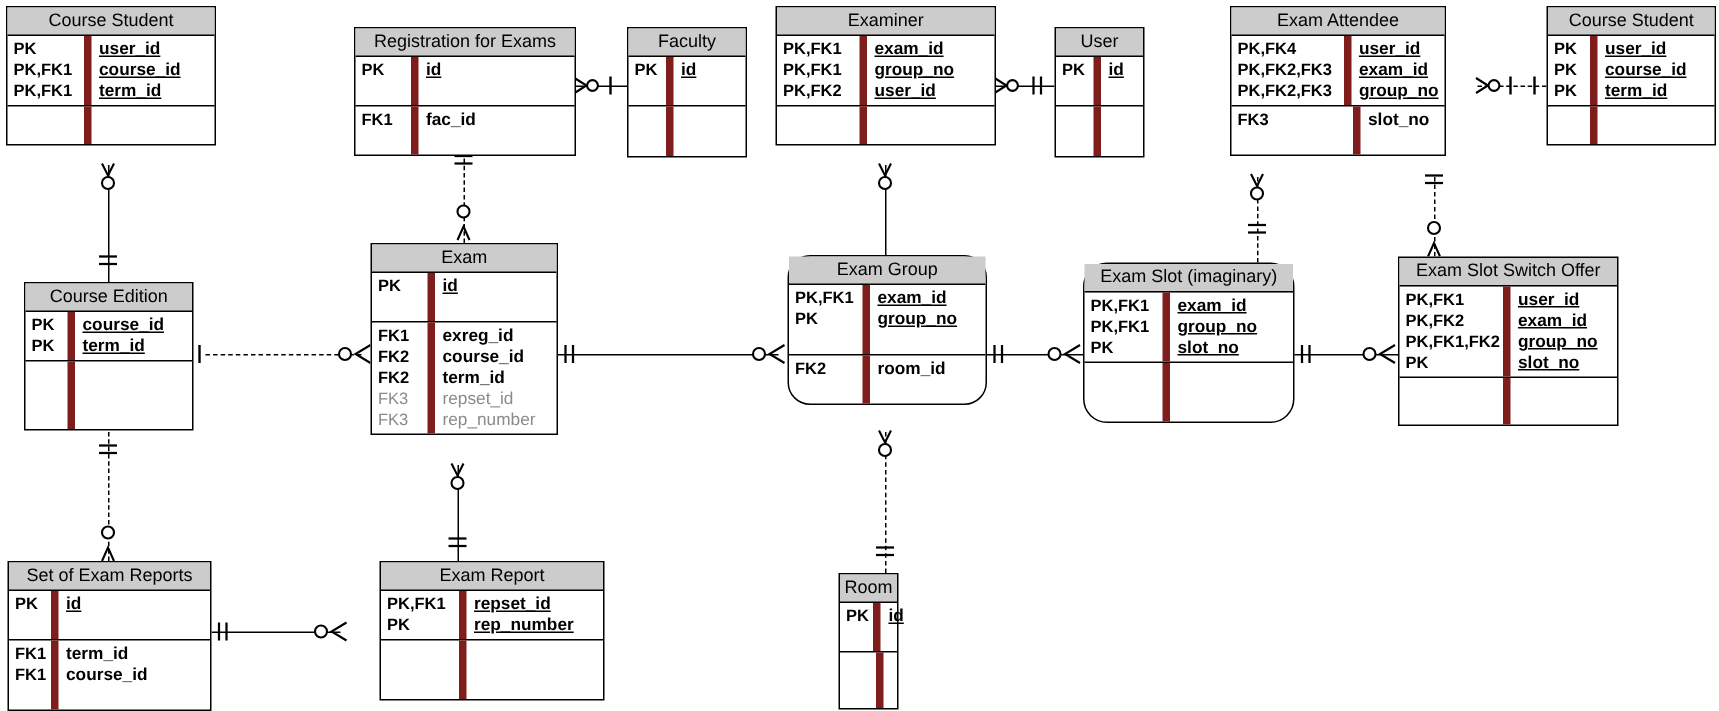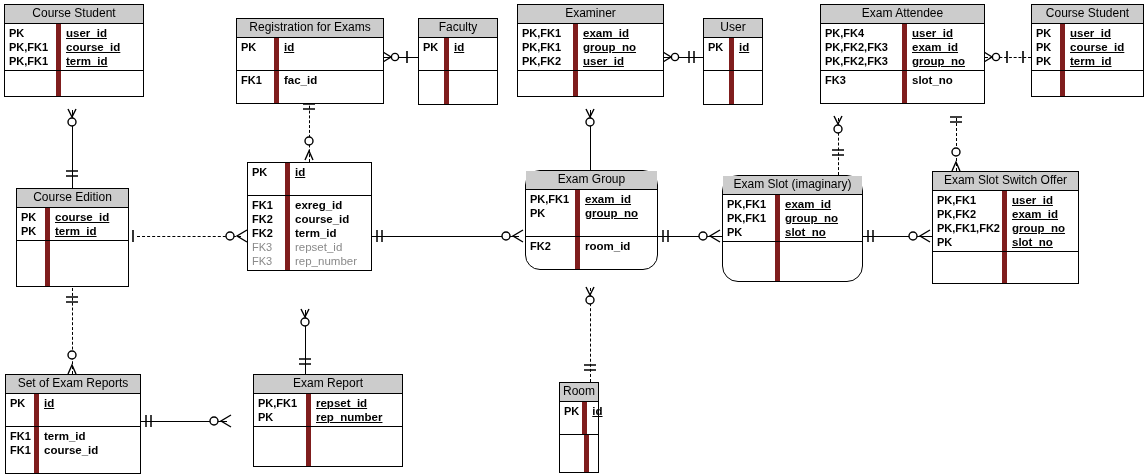--- a/index.html
+++ b/index.html
@@ -392,21 +392,21 @@
         <div class="row u">id</div>
         <div class="row blank">.</div>
       </div>
     </div>
     <div class="ent-sec" style="height:34px;">
       <div class="col-key" style="width:30px;"></div>
       <div class="col-attr"></div>
     </div>
   </div>
 
-  <div class="entity" style="left:820px;top:4px;width:165px;">
+  <div class="entity" style="left:820px;top:4px;width:144px;">
     <div class="ent-title">Exam Attendee</div>
     <div class="ent-sec">
       <div class="col-key" style="width:86px;">
         <div class="row">PK,FK4</div>
         <div class="row">PK,FK2,FK3</div>
         <div class="row">PK,FK2,FK3</div>
       </div>
       <div class="col-attr">
         <div class="row u">user_id</div>
         <div class="row u">exam_id</div>
@@ -457,20 +457,21 @@
         <div class="row u">term_id</div>
       </div>
     </div>
     <div class="ent-sec" style="height:46px;">
       <div class="col-key" style="width:33px;"></div>
       <div class="col-attr"></div>
     </div>
   </div>
 
   <div class="entity" style="left:247px;top:162px;width:125px;">
+    <div class="ent-title">Exam</div>
     <div class="ent-sec">
       <div class="col-key" style="width:42px;">
         <div class="row">PK</div>
         <div class="row blank">.</div>
       </div>
       <div class="col-attr">
         <div class="row u">id</div>
         <div class="row blank">.</div>
       </div>
     </div>

